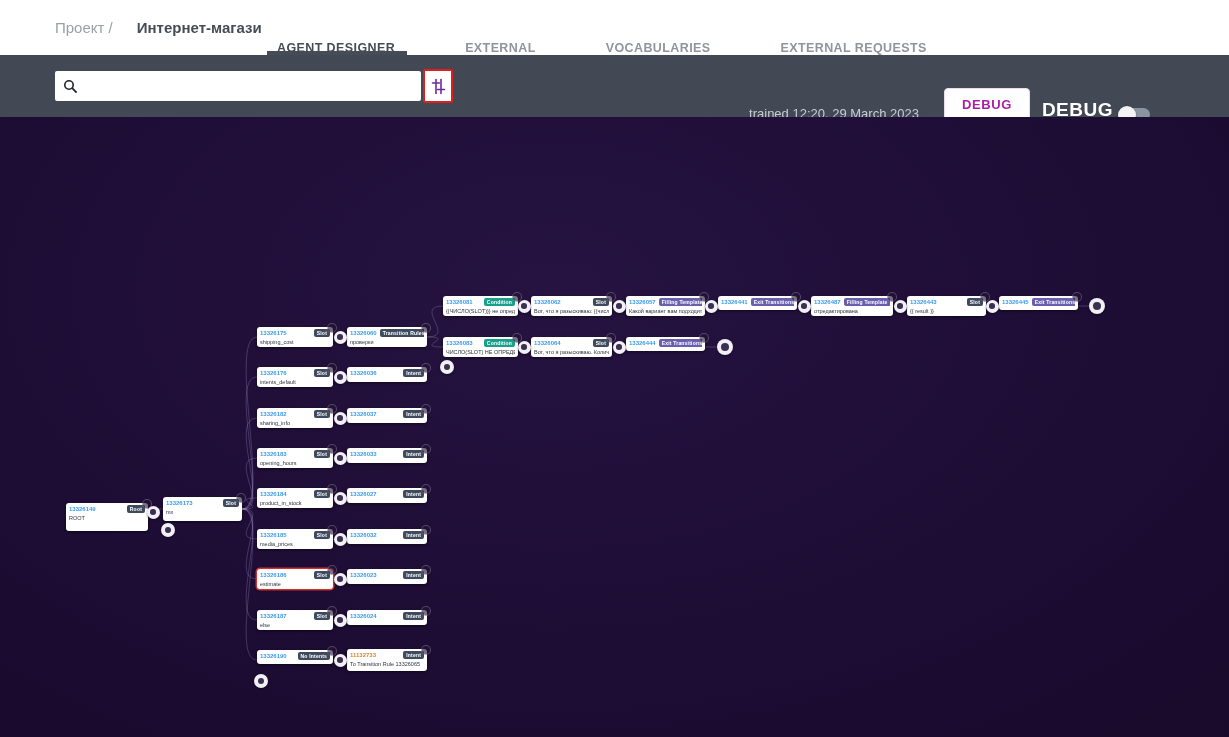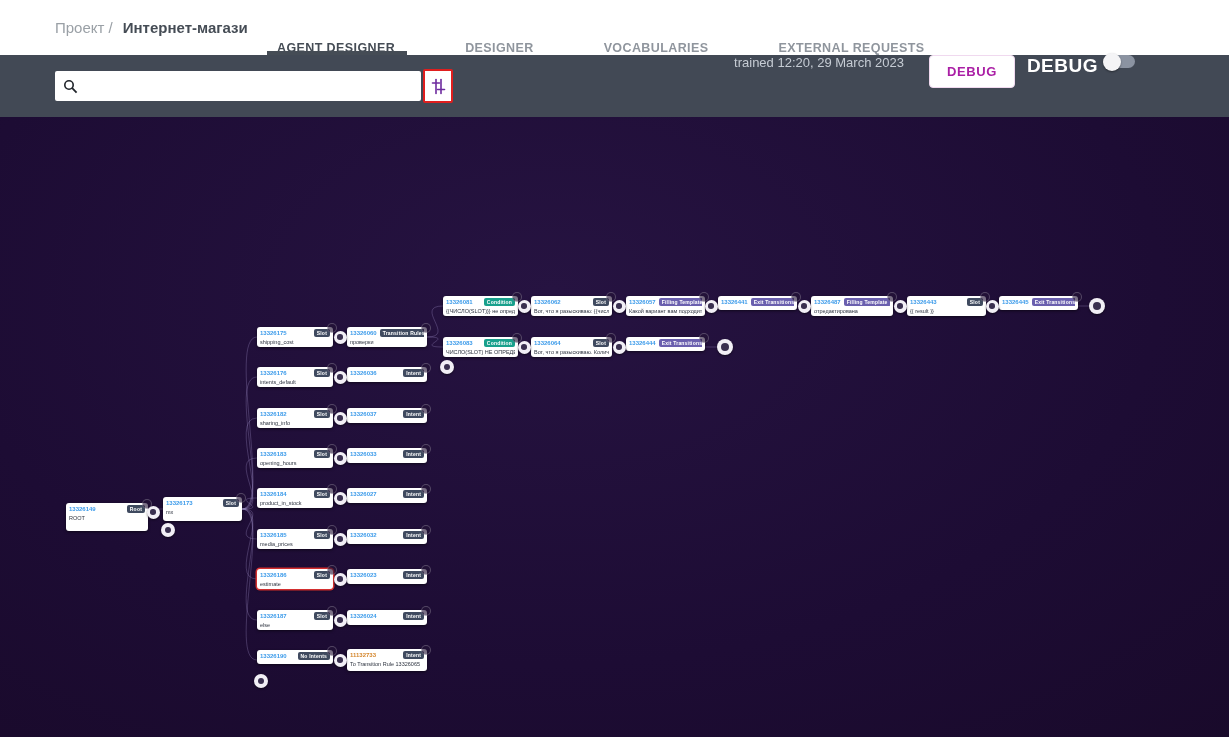--- a/index.html
+++ b/index.html
@@ -1,35 +1,35 @@
 <!DOCTYPE html>
 <html><head>
 <meta charset="utf-8">
 <style>
   html,body{margin:0;padding:0;}
   body{width:1229px;height:737px;overflow:hidden;font-family:"Liberation Sans",sans-serif;-webkit-font-smoothing:antialiased;}
   .app{position:relative;width:1229px;height:737px;background:#fff;}
 
   
   .tabsbar{position:absolute;left:0;top:0;width:1229px;height:55px;background:#ffffff;}
-  .breadcrumb{position:absolute;left:55px;top:0;height:55px;display:flex;align-items:center;gap:10px;font-size:15px;white-space:nowrap;}
+  .breadcrumb{position:absolute;left:55px;top:0;height:55px;display:flex;align-items:center;gap:24px;font-size:15px;white-space:nowrap;}
   .crumb-section{color:#9aa0a6;font-weight:500;}
   .crumb-project{color:#454c55;font-weight:700;}
   .tabs{position:absolute;left:277px;top:0;height:55px;display:flex;gap:70px;}
   .tab{position:relative;height:55px;display:flex;align-items:flex-end;font-size:12.5px;font-weight:700;letter-spacing:.4px;color:#8f959d;cursor:pointer;white-space:nowrap;}
   .tab.active{color:#454c55;}
   .tab.active::after{content:"";position:absolute;left:-10px;right:-12px;bottom:0;height:4px;background:#454c55;}
 
   
   .toolbar{position:absolute;left:0;top:55px;width:1229px;height:62px;background:#424955;}
   .search-box{position:absolute;left:55px;top:16px;width:366px;height:30px;background:#ffffff;border-radius:2px;display:flex;align-items:center;padding:0 8px;box-sizing:border-box;gap:6px;}
   .search-box input{border:none;outline:none;flex:1;font-size:13px;color:#333;font-family:"Liberation Sans",sans-serif;background:transparent;}
   .search-box input::placeholder{color:#9aa0a6;}
   .filter-btn{position:absolute;left:423px;top:14px;width:30px;height:34px;background:#ffffff;border:2px solid #e01e1e;border-radius:2px;display:flex;align-items:center;justify-content:center;cursor:pointer;padding:0;box-sizing:border-box;}
-  .toolbar-right{position:absolute;right:94px;top:0;height:66px;display:flex;align-items:flex-start;}
+  .toolbar-right{position:absolute;right:79px;top:0;height:66px;display:flex;align-items:flex-end;}
   .trained{font-size:13px;color:#c6ccd4;margin-right:25px;white-space:nowrap;}
   .train-btn{background:#ffffff;color:#aa1fa5;border:1px solid #f0d9ef;border-radius:4px;font-size:13px;font-weight:700;letter-spacing:.6px;padding:8px 17px;cursor:pointer;font-family:"Liberation Sans",sans-serif;}
   .debug-label{font-size:19px;font-weight:700;letter-spacing:.5px;color:#ffffff;margin-left:12px;margin-right:7px;}
   .toggle{position:relative;width:30px;height:13px;background:#8b93a1;border-radius:7px;display:inline-block;cursor:pointer;}
   .toggle .knob{position:absolute;left:-2px;top:-2.5px;width:18px;height:18px;border-radius:50%;background:#f4f4f6;box-shadow:0 1px 2px rgba(0,0,0,.4);}
 
   
   .canvas{position:absolute;left:0;top:117px;width:1229px;height:620px;background:radial-gradient(1100px 680px at 45% 28%,#261341 0%,#1d0c34 55%,#180928 100%);overflow:hidden;}
   #edges{position:absolute;left:0;top:0;}
   .node{position:absolute;background:#fff;border-radius:3px;box-shadow:0 1px 3px rgba(0,0,0,.55);padding:2px 3px;box-sizing:border-box;cursor:pointer;}
@@ -51,21 +51,21 @@
   <header class="tabsbar">
     <div class="breadcrumb">
       <span class="crumb-section">Проект /</span>
       <span class="crumb-project">Интернет-магази</span>
     </div>
     <nav class="tabs" id="tabs">
         <div class="tab active">
           <span class="tab-label">AGENT DESIGNER</span>
         </div>
         <div class="tab">
-          <span class="tab-label">DESIGNER</span>
+          <span class="tab-label">EXTERNAL</span>
         </div>
         <div class="tab">
           <span class="tab-label">VOCABULARIES</span>
         </div>
         <div class="tab">
           <span class="tab-label">EXTERNAL REQUESTS</span>
         </div>
       </nav>
   </header>
 

